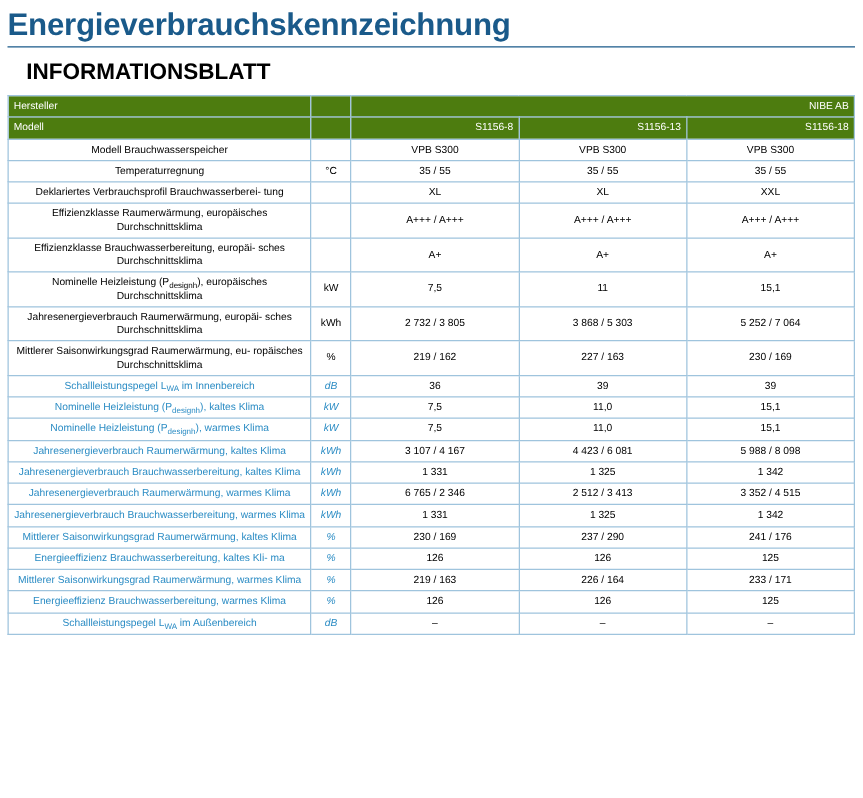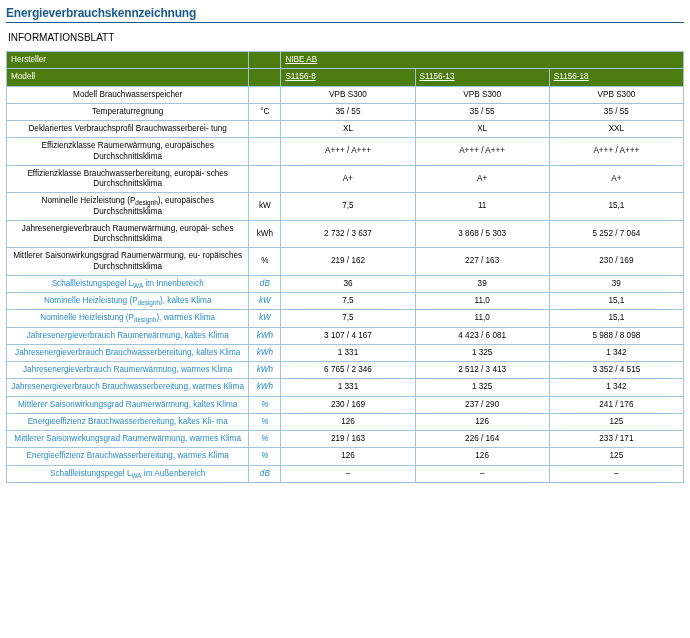--- a/index.html
+++ b/index.html
@@ -13,35 +13,35 @@
     font-family: "Liberation Sans", sans-serif;
     color: #000000;
     overflow: hidden;
   }
   .page {
     width: 690px;
     padding: 0;
     box-sizing: border-box;
   }
   .doc-title {
-    font-size: 12px;
+    font-size: 25px;
     font-weight: bold;
     color: #1a5a8a;
     margin: 6px 0 0 6px;
     letter-spacing: -0.2px;
   }
   .title-rule {
     border-bottom: 1.5px solid #1a5a8a;
     margin: 2px 6px 0 6px;
   }
   .doc-subtitle {
-    font-size: 10px;
-    font-weight: normal;
+    font-size: 18px;
+    font-weight: bold;
     color: #000000;
-    margin: 9px 0 8px 8px;
+    margin: 9px 0 8px 21px;
   }
   table.spec {
     border-collapse: collapse;
     width: 678px;
     margin: 0 0 0 6px;
     table-layout: fixed;
   }
   table.spec td, table.spec th {
     border: 1px solid #9fc4dd;
     font-size: 8.2px;
@@ -52,22 +52,21 @@
   }
   .hdr-row td {
     background: #4d7c0f;
     color: #ffffff;
     font-weight: bold;
     font-size: 8.6px;
     border: 1px solid #2b8cc4;
     padding: 4px 4px;
   }
   .hdr-row td.ctr {
-    text-align: left;
-    text-decoration: underline;
+    text-align: right;
   }
   .col-label { width: 242px; text-align: left; }
   .col-unit  { width: 32px; text-align: center; }
   .col-val   { width: 134px; text-align: center; }
   td.label   { text-align: center; }
   td.unit    { text-align: center; }
   td.val     { text-align: center; }
   tr.blue td.label { color: #2b8cc4; }
   tr.blue td.unit  { color: #2b8cc4; font-style: italic; }
   tr.dark td.label { color: #000000; }
@@ -146,21 +145,21 @@
         <tr class="dark">
           <td class="label">Nominelle Heizleistung (P<sub>designh</sub>), europäisches Durchschnittsklima</td>
           <td class="unit">kW</td>
           <td class="val">7,5</td>
           <td class="val">11</td>
           <td class="val">15,1</td>
         </tr>
         <tr class="dark">
           <td class="label">Jahresenergieverbrauch Raumerwärmung, europäi- sches Durchschnittsklima</td>
           <td class="unit">kWh</td>
-          <td class="val">2 732 / 3 637</td>
+          <td class="val">2 732 / 3 805</td>
           <td class="val">3 868 / 5 303</td>
           <td class="val">5 252 / 7 064</td>
         </tr>
         <tr class="dark">
           <td class="label">Mittlerer Saisonwirkungsgrad Raumerwärmung, eu- ropäisches Durchschnittsklima</td>
           <td class="unit">%</td>
           <td class="val">219 / 162</td>
           <td class="val">227 / 163</td>
           <td class="val">230 / 169</td>
         </tr>

